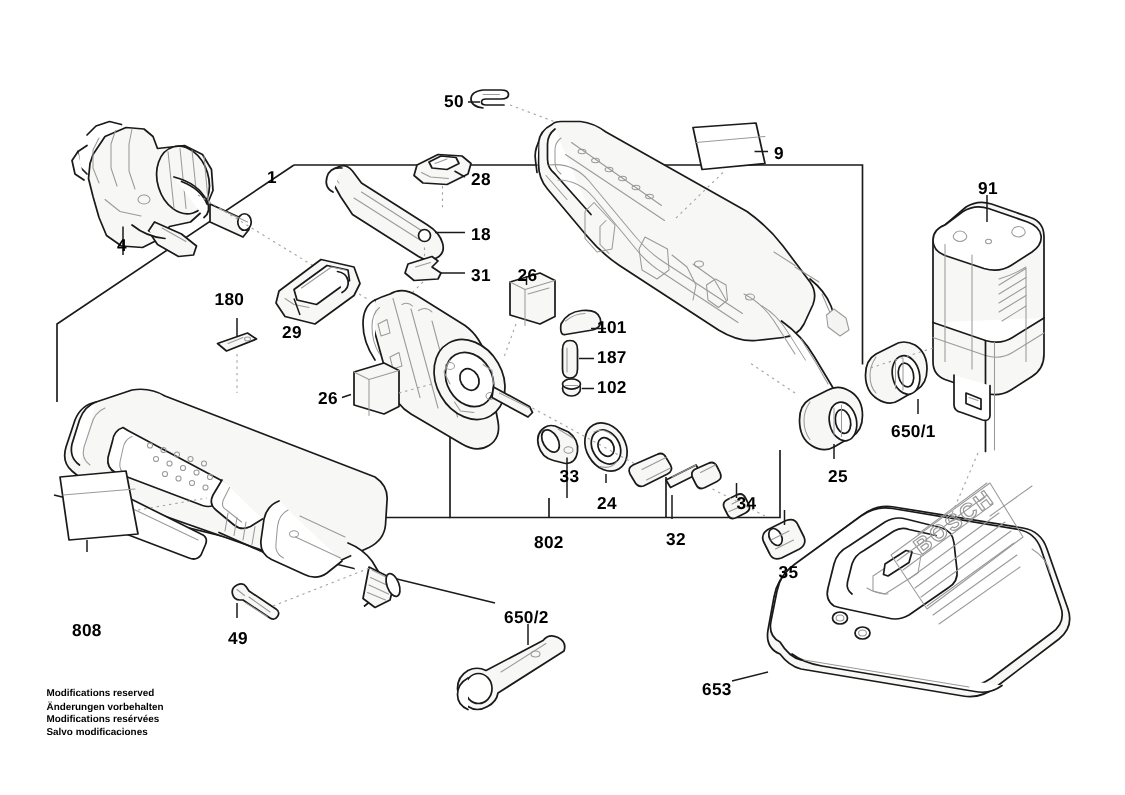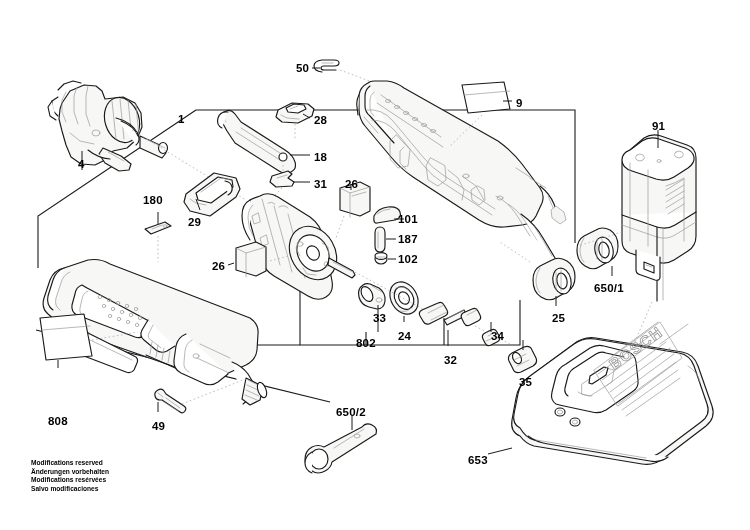--- a/index.html
+++ b/index.html
@@ -507,21 +507,21 @@
   <div class="num" style="left:314px; top:178px;">31</div>
   <div class="num" style="left:296px; top:62px;">50</div>
   <div class="num" style="left:516px; top:97px;">9</div>
   <div class="num" style="left:345px; top:178px;">26</div>
   <div class="num" style="left:212px; top:260px;">26</div>
   <div class="num" style="left:398px; top:213px;">101</div>
   <div class="num" style="left:398px; top:233px;">187</div>
   <div class="num" style="left:398px; top:253px;">102</div>
   <div class="num" style="left:373px; top:312px;">33</div>
   <div class="num" style="left:398px; top:330px;">24</div>
-  <div class="num" style="left:356px; top:337px;">802</div>
+  <div class="num" style="left:356px; top:356px;">802</div>
   <div class="num" style="left:444px; top:354px;">32</div>
   <div class="num" style="left:491px; top:318px;margin-top:12px;">34</div>
   <div class="num" style="left:519px; top:336px;margin-top:40px;">35</div>
   <div class="num" style="left:552px; top:312px;">25</div>
   <div class="num" style="left:594px; top:282px;">650/1</div>
   <div class="num" style="left:652px; top:120px;">91</div>
   <div class="num" style="left:48px;  top:375px;margin-top:40px;">808</div>
   <div class="num" style="left:152px; top:420px;">49</div>
   <div class="num" style="left:336px; top:406px;text-align:center;">650/2</div>
   <div class="num" style="left:468px; top:454px;">653</div>

